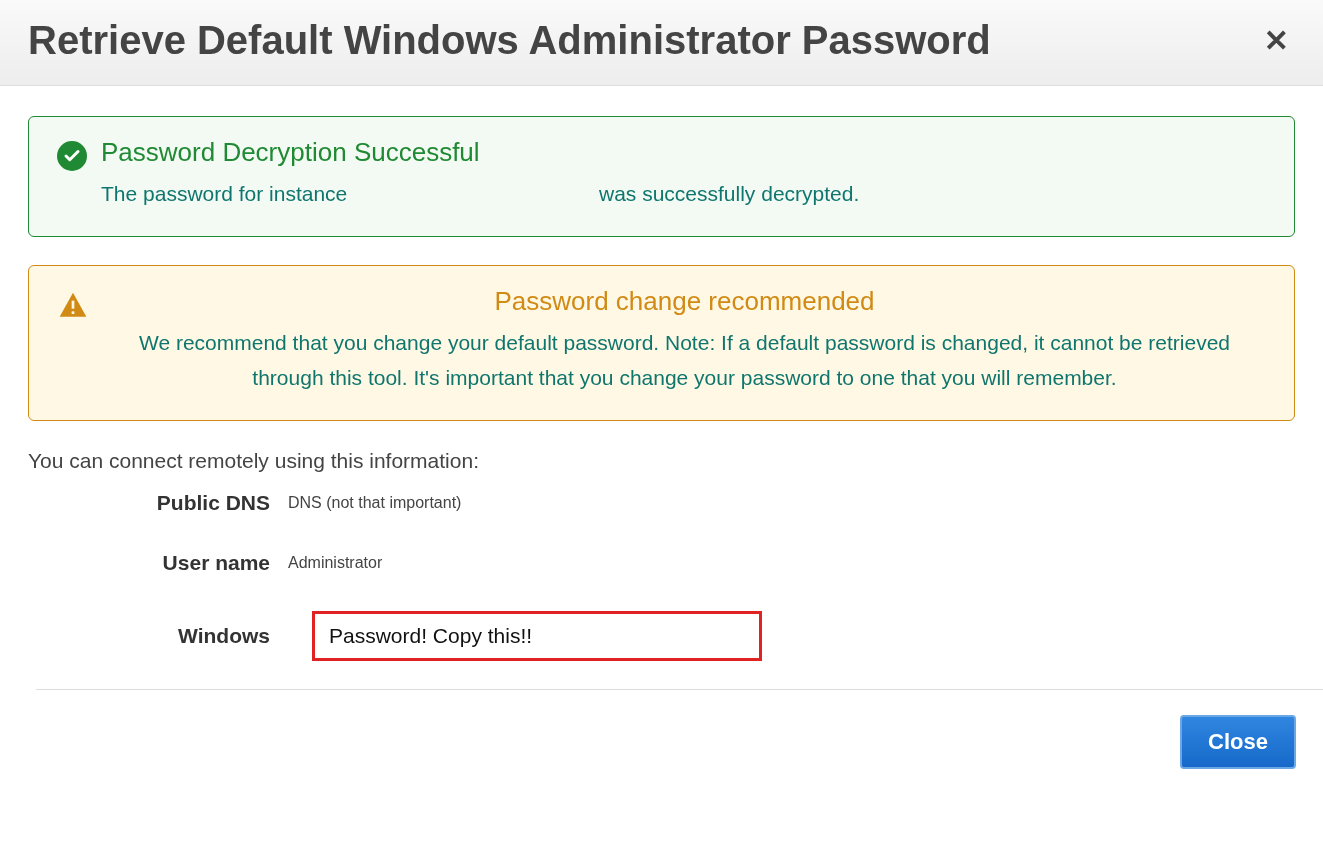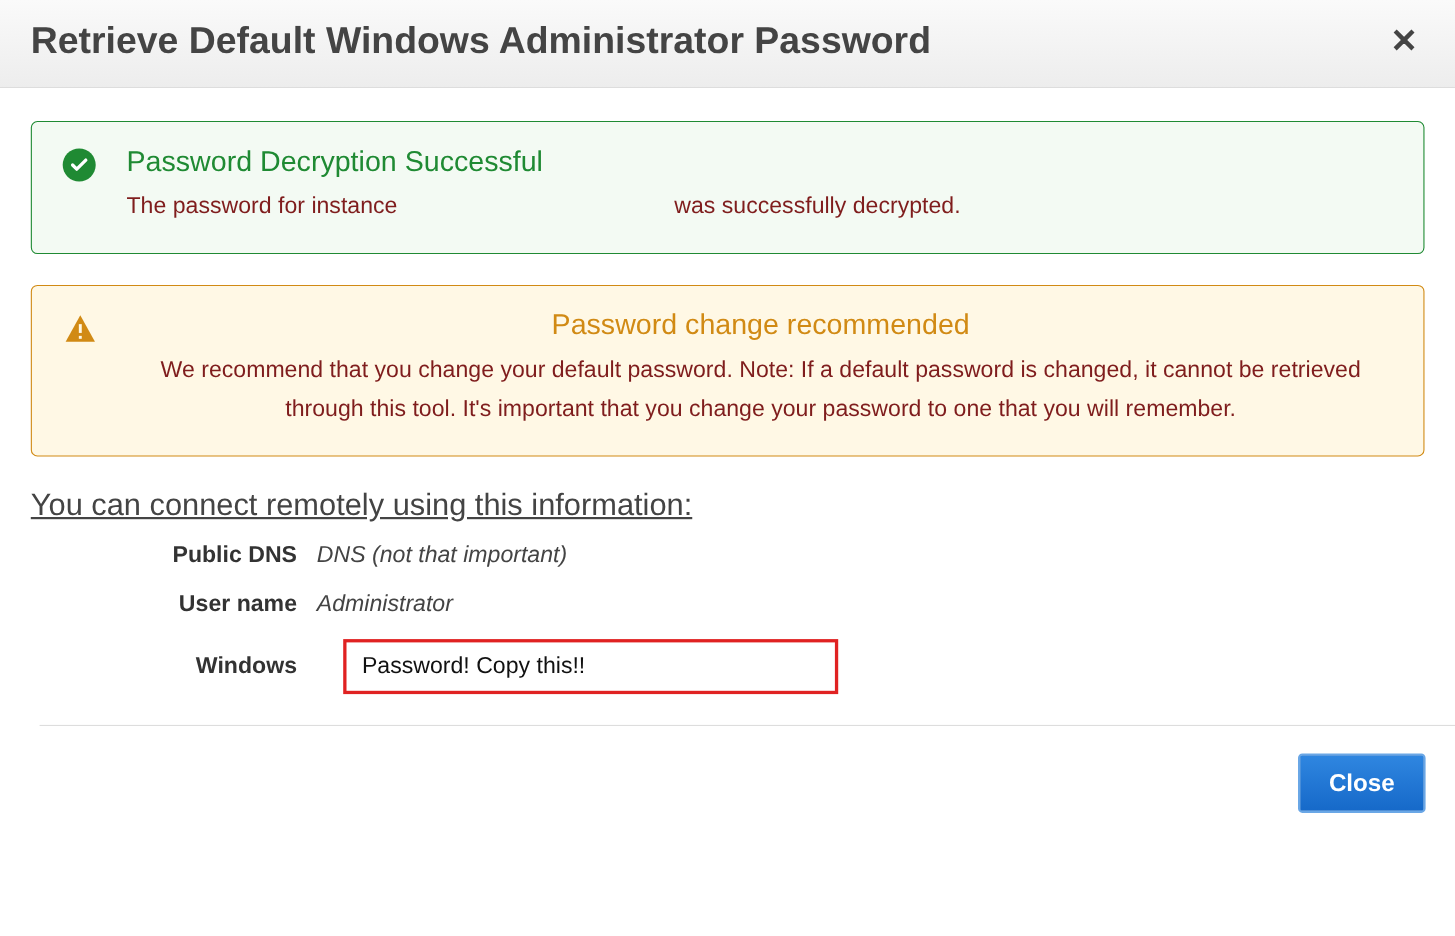--- a/index.html
+++ b/index.html
@@ -15,41 +15,41 @@
     }
     .modal-header {
       background: linear-gradient(to bottom, #fafafa 0%, #ededed 100%);
       border-bottom: 1px solid #ddd;
       padding: 18px 28px 22px 28px;
       display: flex;
       justify-content: space-between;
       align-items: center;
     }
     .modal-title {
-      font-size: 34px;
+      font-size: 40px;
       font-weight: 700;
       color: #444;
     }
     .close-x {
       font-size: 30px;
       font-weight: 700;
       color: #444;
       cursor: pointer;
       padding: 0 6px;
       line-height: 1;
     }
     .modal-body {
       padding: 30px 28px 0 28px;
     }
     .alert {
       border-radius: 6px;
       padding: 20px 28px 24px 28px;
       margin-bottom: 28px;
       display: flex;
-      gap: 28px;
+      gap: 14px;
     }
     .alert-success {
       background: #f3faf3;
       border: 1px solid #1f8a33;
     }
     .alert-warning {
       background: #fff8e5;
       border: 1px solid #d18a14;
       text-align: center;
     }
@@ -63,52 +63,50 @@
       margin-bottom: 8px;
     }
     .alert-success .alert-content h2 {
       color: #1f8a33;
     }
     .alert-warning .alert-content h2 {
       color: #d18a14;
     }
     .alert-content p {
       font-size: 21px;
-      color: #7f1d1d;
+      color: #0f766e;
       line-height: 1.7;
     }
     .instance-blank {
       display: inline-block;
       width: 240px;
     }
     .connect-intro {
-      font-size: 28px;
+      font-size: 21px;
       color: #444;
       margin-bottom: 18px;
       margin-top: 4px;
-      text-decoration: underline;
     }
     .info-grid {
       display: grid;
       grid-template-columns: 260px 1fr;
-      row-gap: 20px;
+      row-gap: 36px;
       align-items: center;
       margin-bottom: 28px;
     }
     .info-label {
       text-align: right;
       font-size: 21px;
       font-weight: 700;
       color: #333;
       padding-right: 18px;
     }
     .info-value {
-      font-size: 21px;
-      color: #444;
-      font-style: italic;
+      font-size: 16px;
+      color: #444;
     }
     .password-box {
       border: 3px solid #e02222;
       padding: 10px 14px;
       font-size: 21px;
       color: #111;
       display: inline-block;
       min-width: 450px;
       margin-left: 24px;
     }

